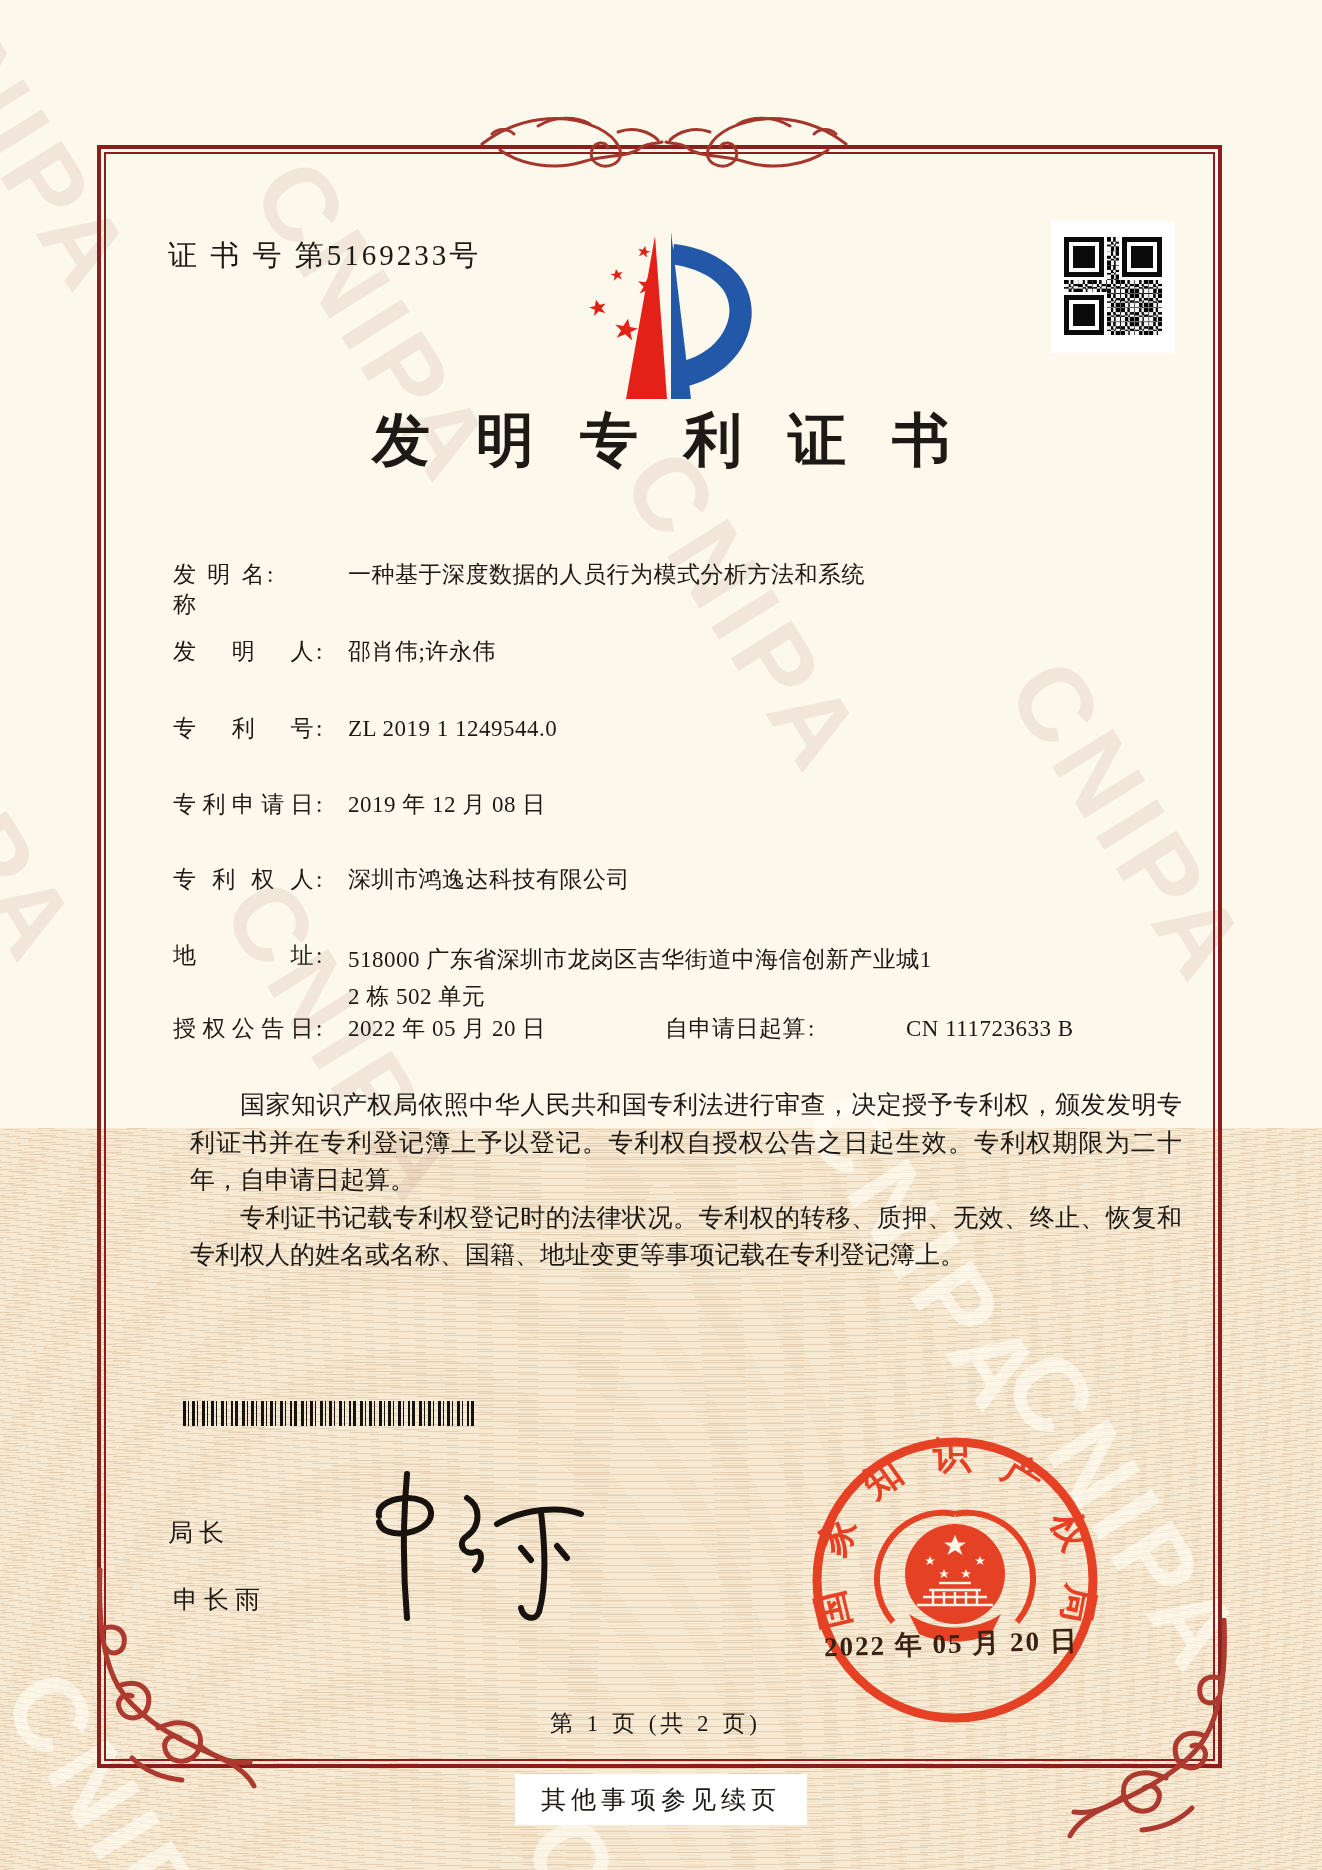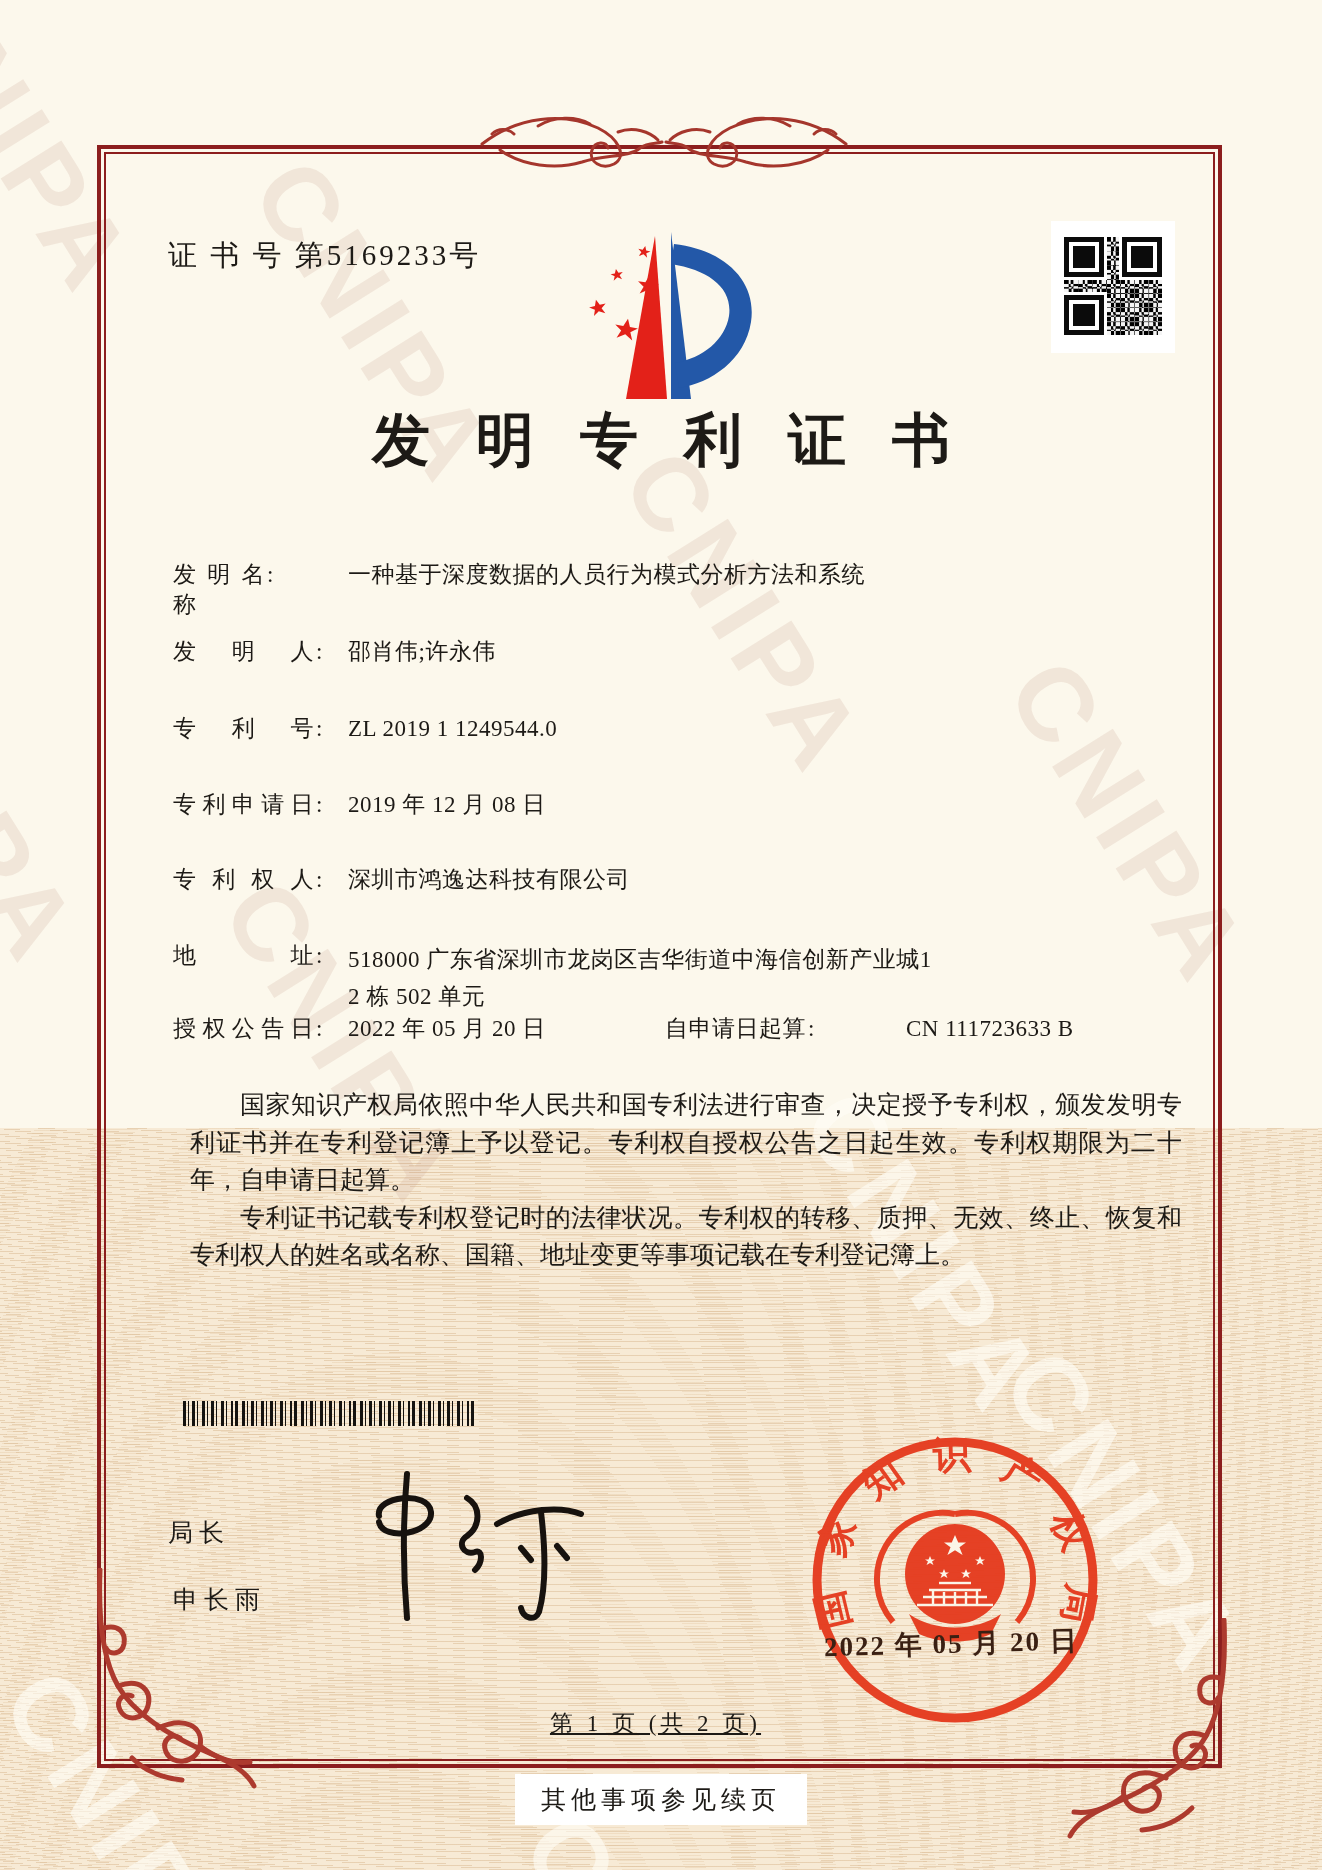--- a/index.html
+++ b/index.html
@@ -73,21 +73,21 @@
   .sig-name{position:absolute;left:173px;top:1583px;font-size:25px;letter-spacing:6px;z-index:3;}
   .sig-script{position:absolute;left:345px;top:1460px;width:250px;height:180px;z-index:3;}
 
   
   .seal{position:absolute;left:808px;top:1433px;width:294px;height:294px;z-index:5;opacity:.95;}
   .seal-date{position:absolute;left:824px;top:1626px;width:240px;font-size:27px;font-weight:700;
              letter-spacing:2px;color:#3a2013;transform:rotate(-1.5deg);z-index:6;white-space:nowrap;}
 
   
   .page-info{position:absolute;left:97px;top:1708px;width:1117px;text-align:center;font-size:23px;
-             letter-spacing:4px;z-index:3;text-decoration:underline;}
+             letter-spacing:4px;z-index:3;}
   .cont-note{position:absolute;left:50%;top:1774px;transform:translateX(-50%);background:#ffffff;
              padding:9px 26px;font-size:25px;letter-spacing:5px;z-index:5;white-space:nowrap;}
 </style>
 </head>
 <body>
 
 <div class="page">
 
   <div class="waves"></div>
 

